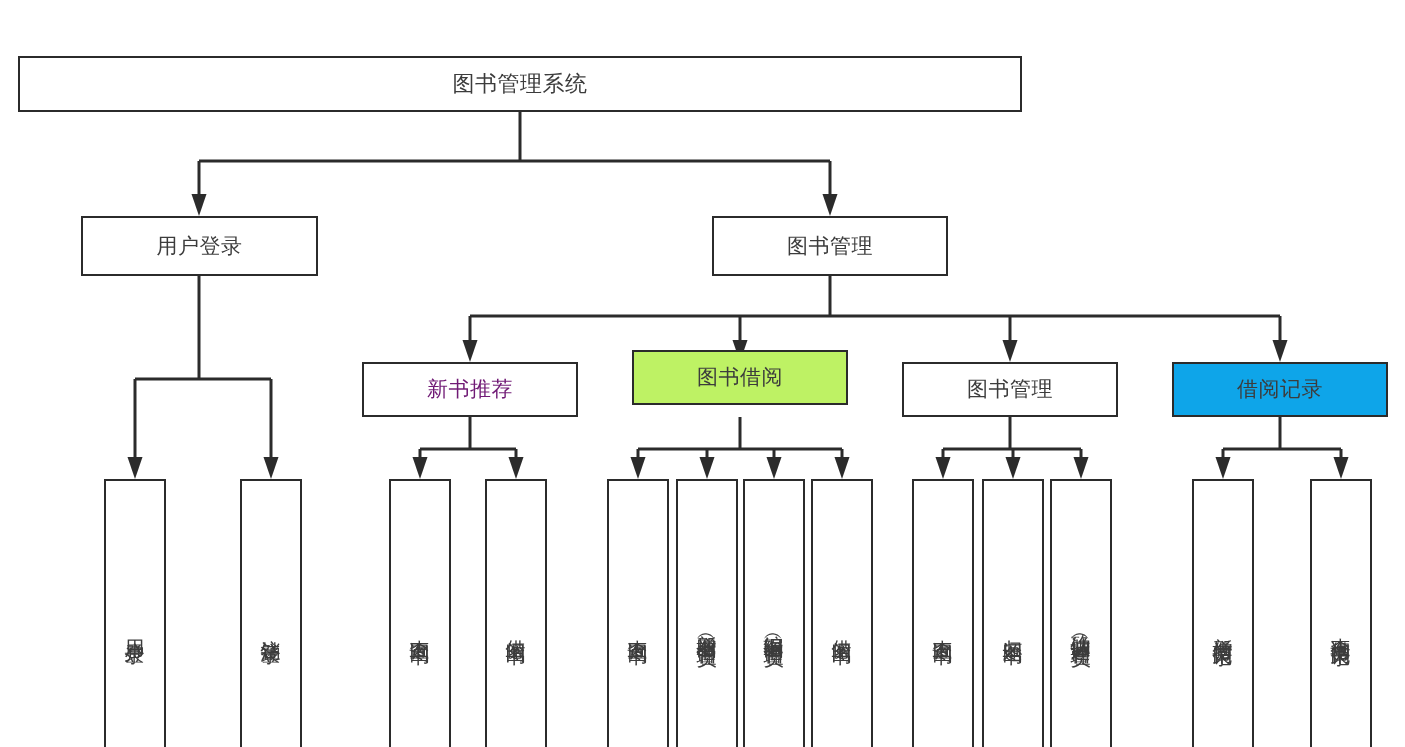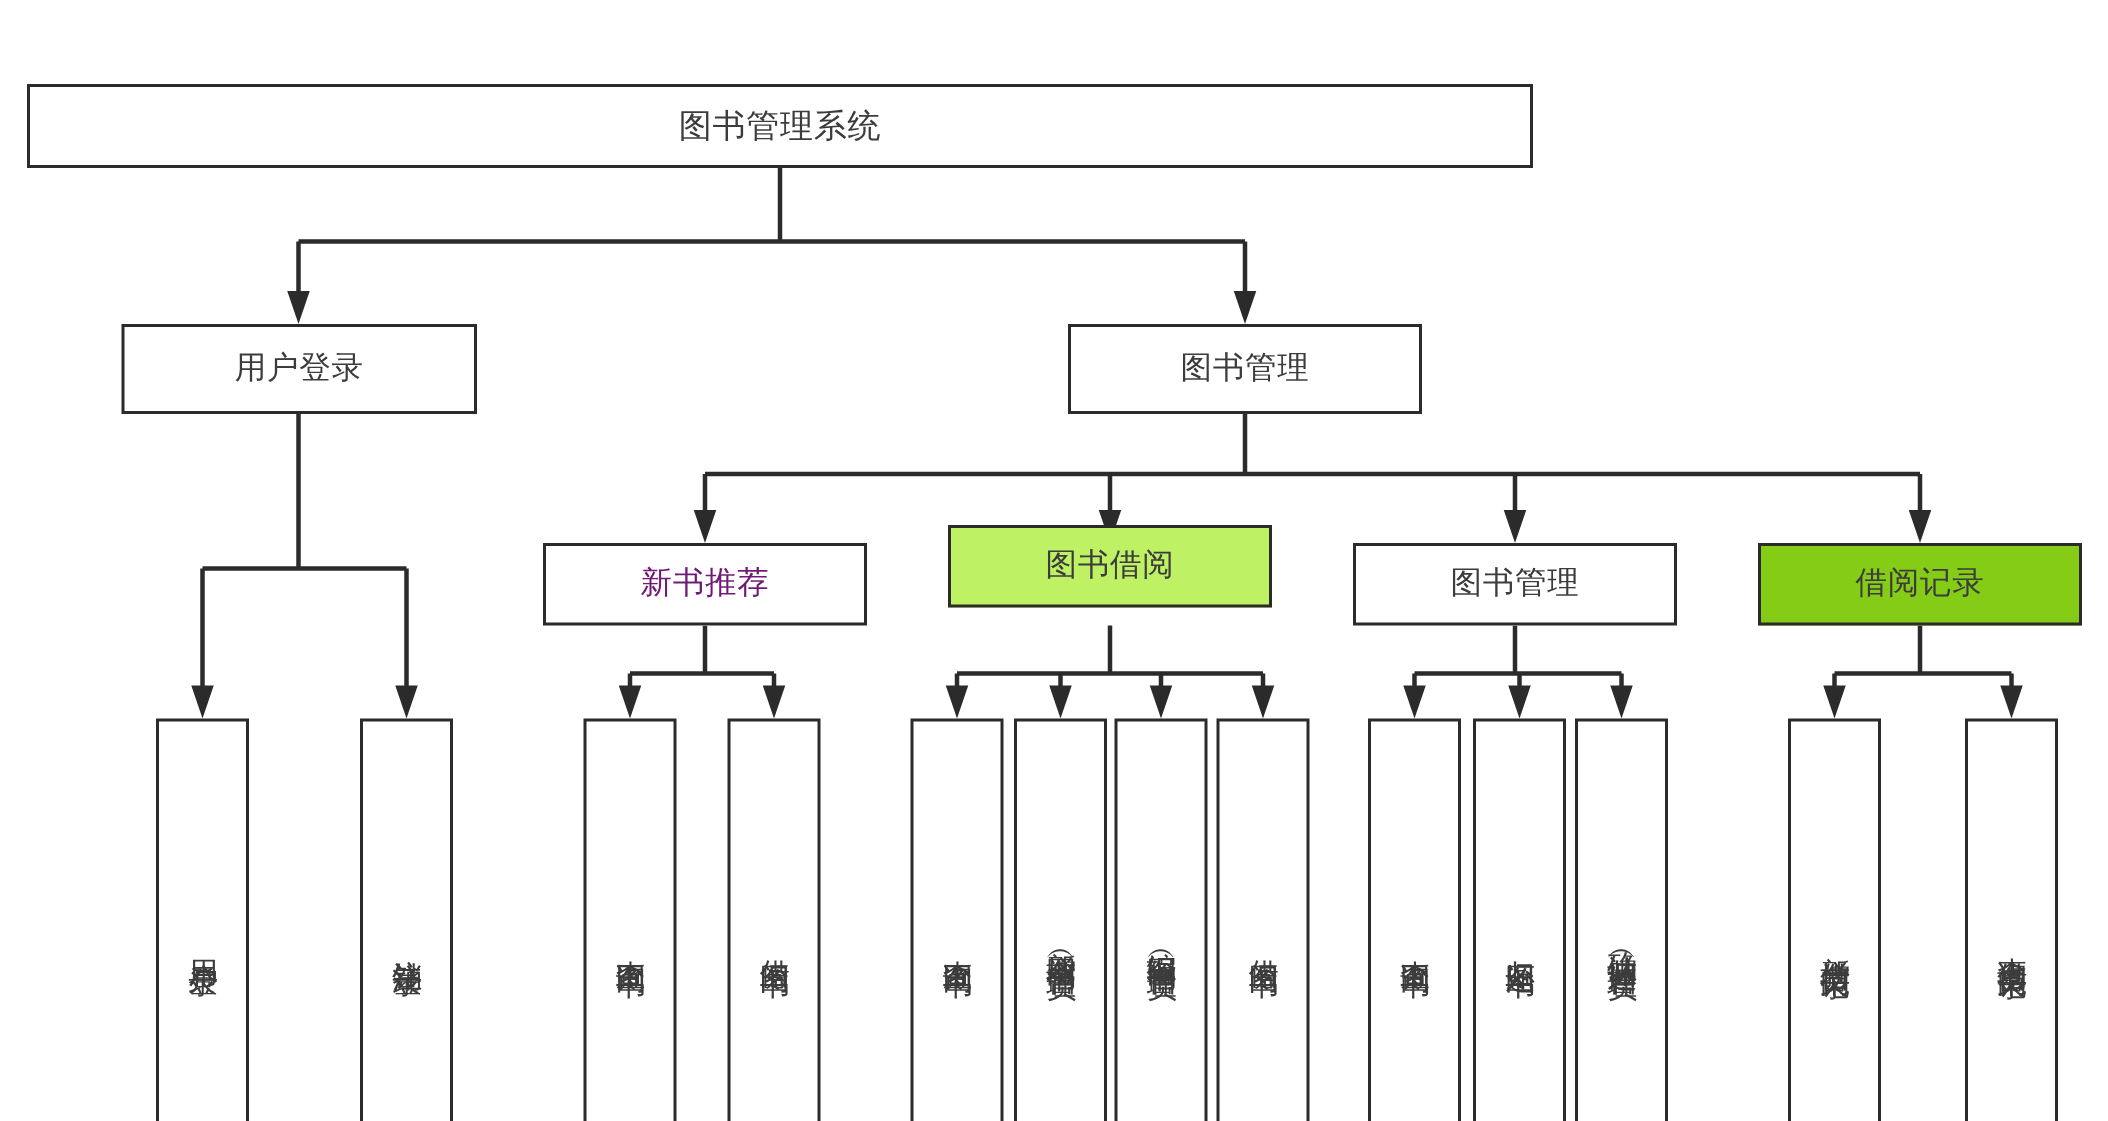--- a/index.html
+++ b/index.html
@@ -143,21 +143,21 @@
       </div>
       <div class="node-box" style="left: 362px; top: 318px; width: 216px; height: 55px; border-color: rgb(43, 43, 43); background: rgb(255, 255, 255);">
         <span class="node-label" style="color: #701a75;">新书推荐</span>
       </div>
       <div class="node-box" style="left: 632px; top: 306px; width: 216px; height: 55px; border-color: rgb(43, 43, 43); background: #bef264;">
         <span class="node-label" style="color: rgb(60, 60, 60);">图书借阅</span>
       </div>
       <div class="node-box" style="left: 902px; top: 318px; width: 216px; height: 55px; border-color: rgb(43, 43, 43); background: rgb(255, 255, 255);">
         <span class="node-label" style="color: rgb(60, 60, 60);">图书管理</span>
       </div>
-      <div class="node-box" style="left: 1172px; top: 318px; width: 216px; height: 55px; border-color: rgb(43, 43, 43); background: #84cc16;">
+      <div class="node-box" style="left: 1172px; top: 318px; width: 216px; height: 55px; border-color: rgb(43, 43, 43); background: #0ea5e9;">
         <span class="node-label" style="color: rgb(60, 60, 60);">借阅记录</span>
       </div>
       <div class="node-box vertical" style="left: 104px; top: 435px; width: 62px; height: 297px; border-color: rgb(43, 43, 43); background: rgb(255, 255, 255);">
         <span class="node-label" style="color: rgb(60, 60, 60);">用户登录</span>
       </div>
       <div class="node-box vertical" style="left: 240px; top: 435px; width: 62px; height: 297px; border-color: rgb(43, 43, 43); background: rgb(255, 255, 255);">
         <span class="node-label" style="color: rgb(60, 60, 60);">注销登录</span>
       </div>
       <div class="node-box vertical" style="left: 389px; top: 435px; width: 62px; height: 297px; border-color: rgb(43, 43, 43); background: rgb(255, 255, 255);">
         <span class="node-label" style="color: rgb(60, 60, 60);">查询图书</span>

